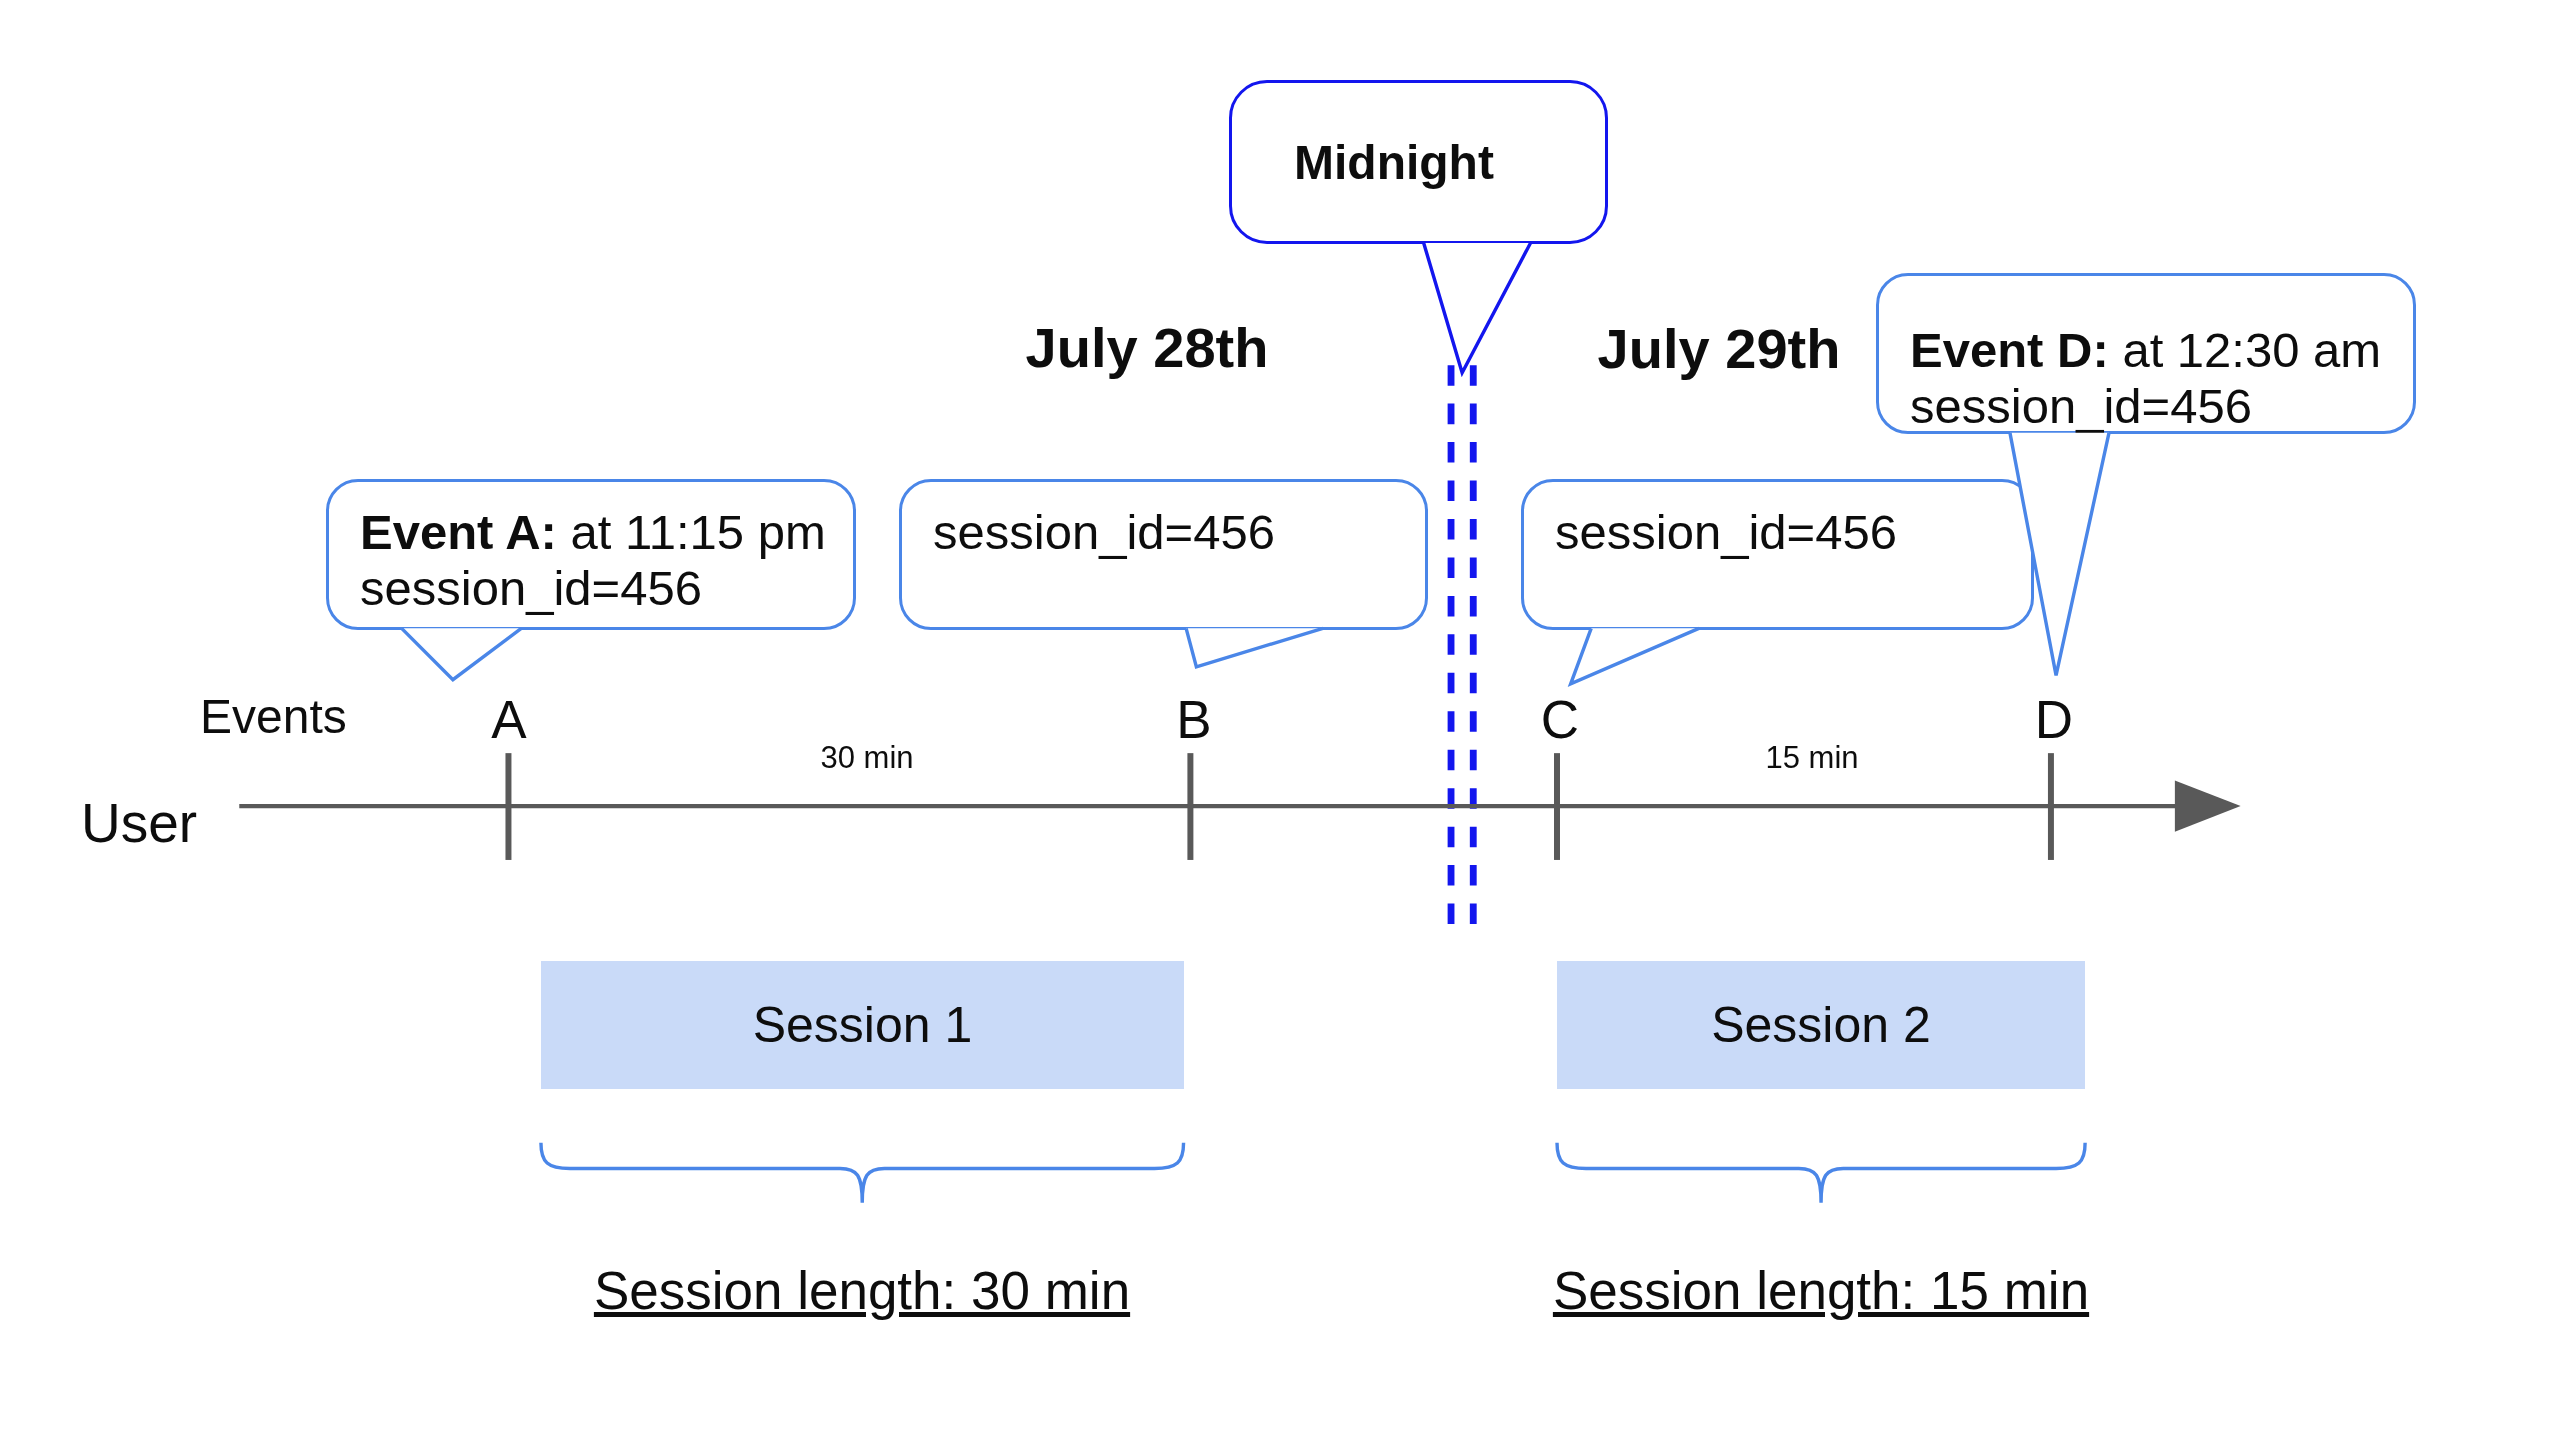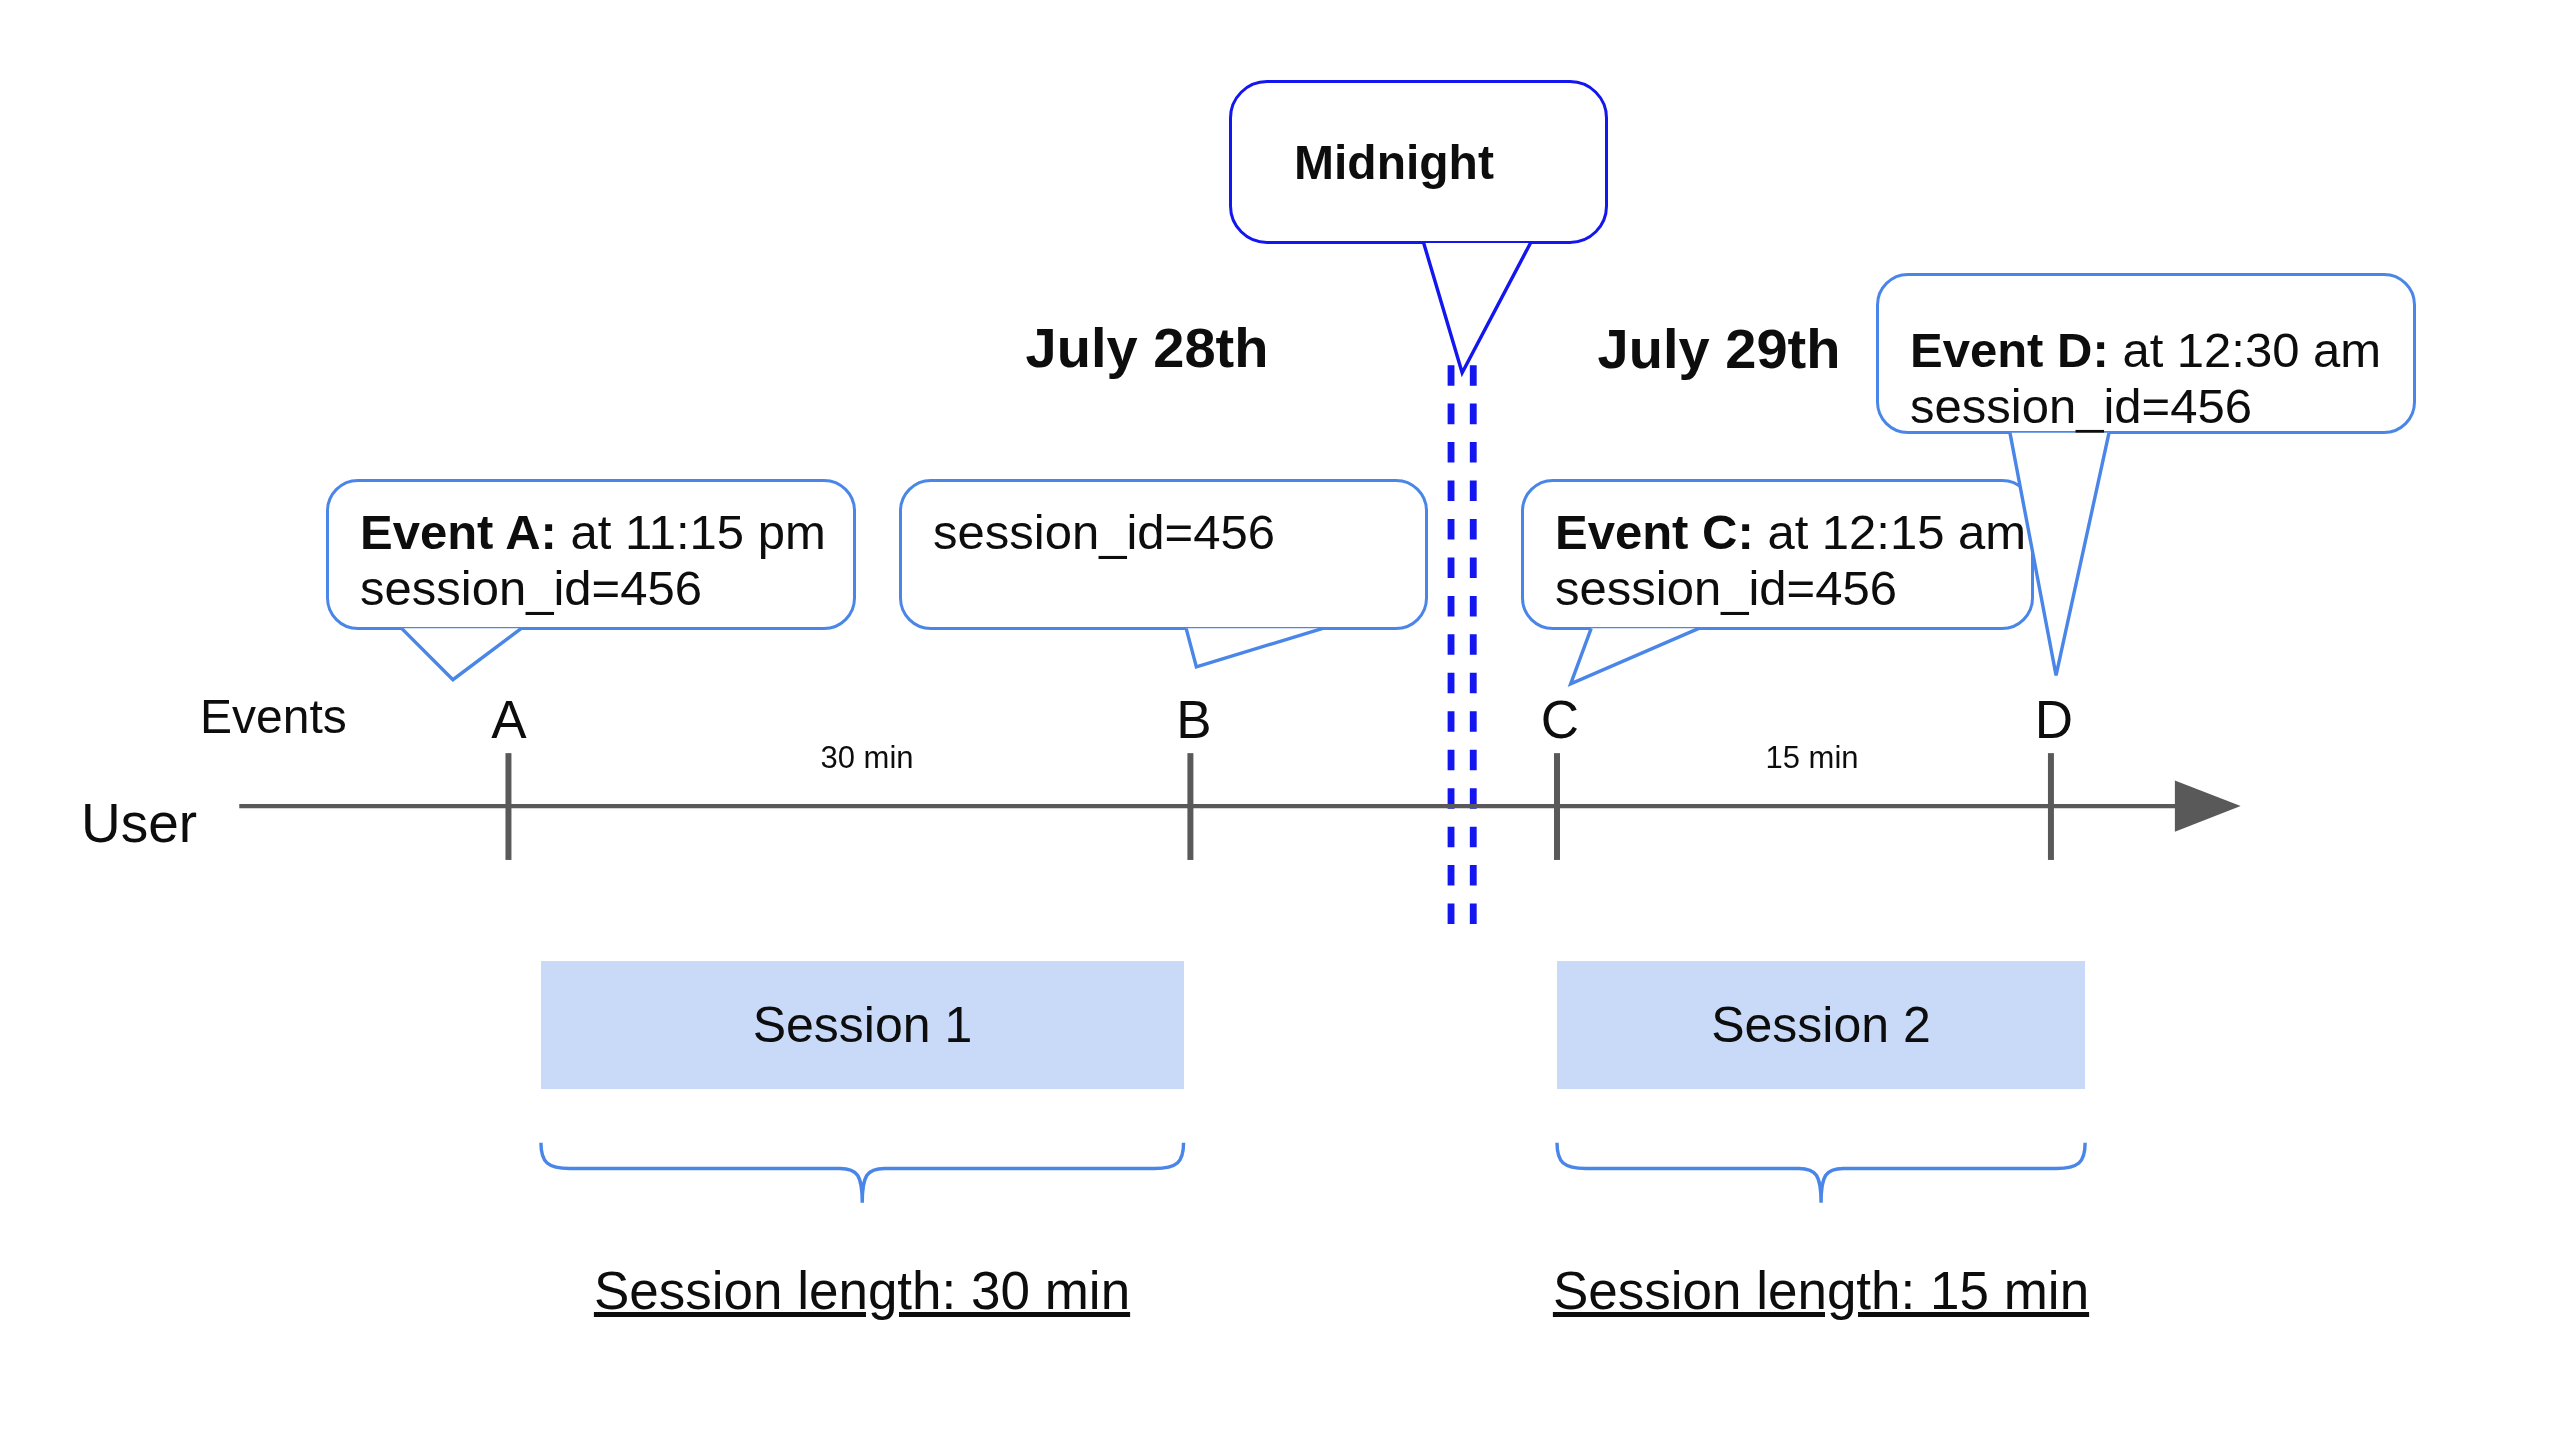--- a/index.html
+++ b/index.html
@@ -54,21 +54,20 @@
 </div>
 
 <div class="bubble bubble-a">
   <div><span class="bold">Event A:</span><span> at 11:15 pm</span></div>
   <div>session_id=456</div>
 </div>
 <div class="bubble bubble-b">
   <div>session_id=456</div>
 </div>
 <div class="bubble bubble-c">
-  <div><span class="bold">Event C:</span><span> at 12:15 am</span></div>
   <div>session_id=456</div>
 </div>
 <div class="bubble bubble-d">
   <div><span class="bold">Event D:</span><span> at 12:30 am</span></div>
   <div>session_id=456</div>
 </div>
 
 <div class="lbl events-lbl">Events</div>
 <div class="lbl user-lbl">User</div>
 

